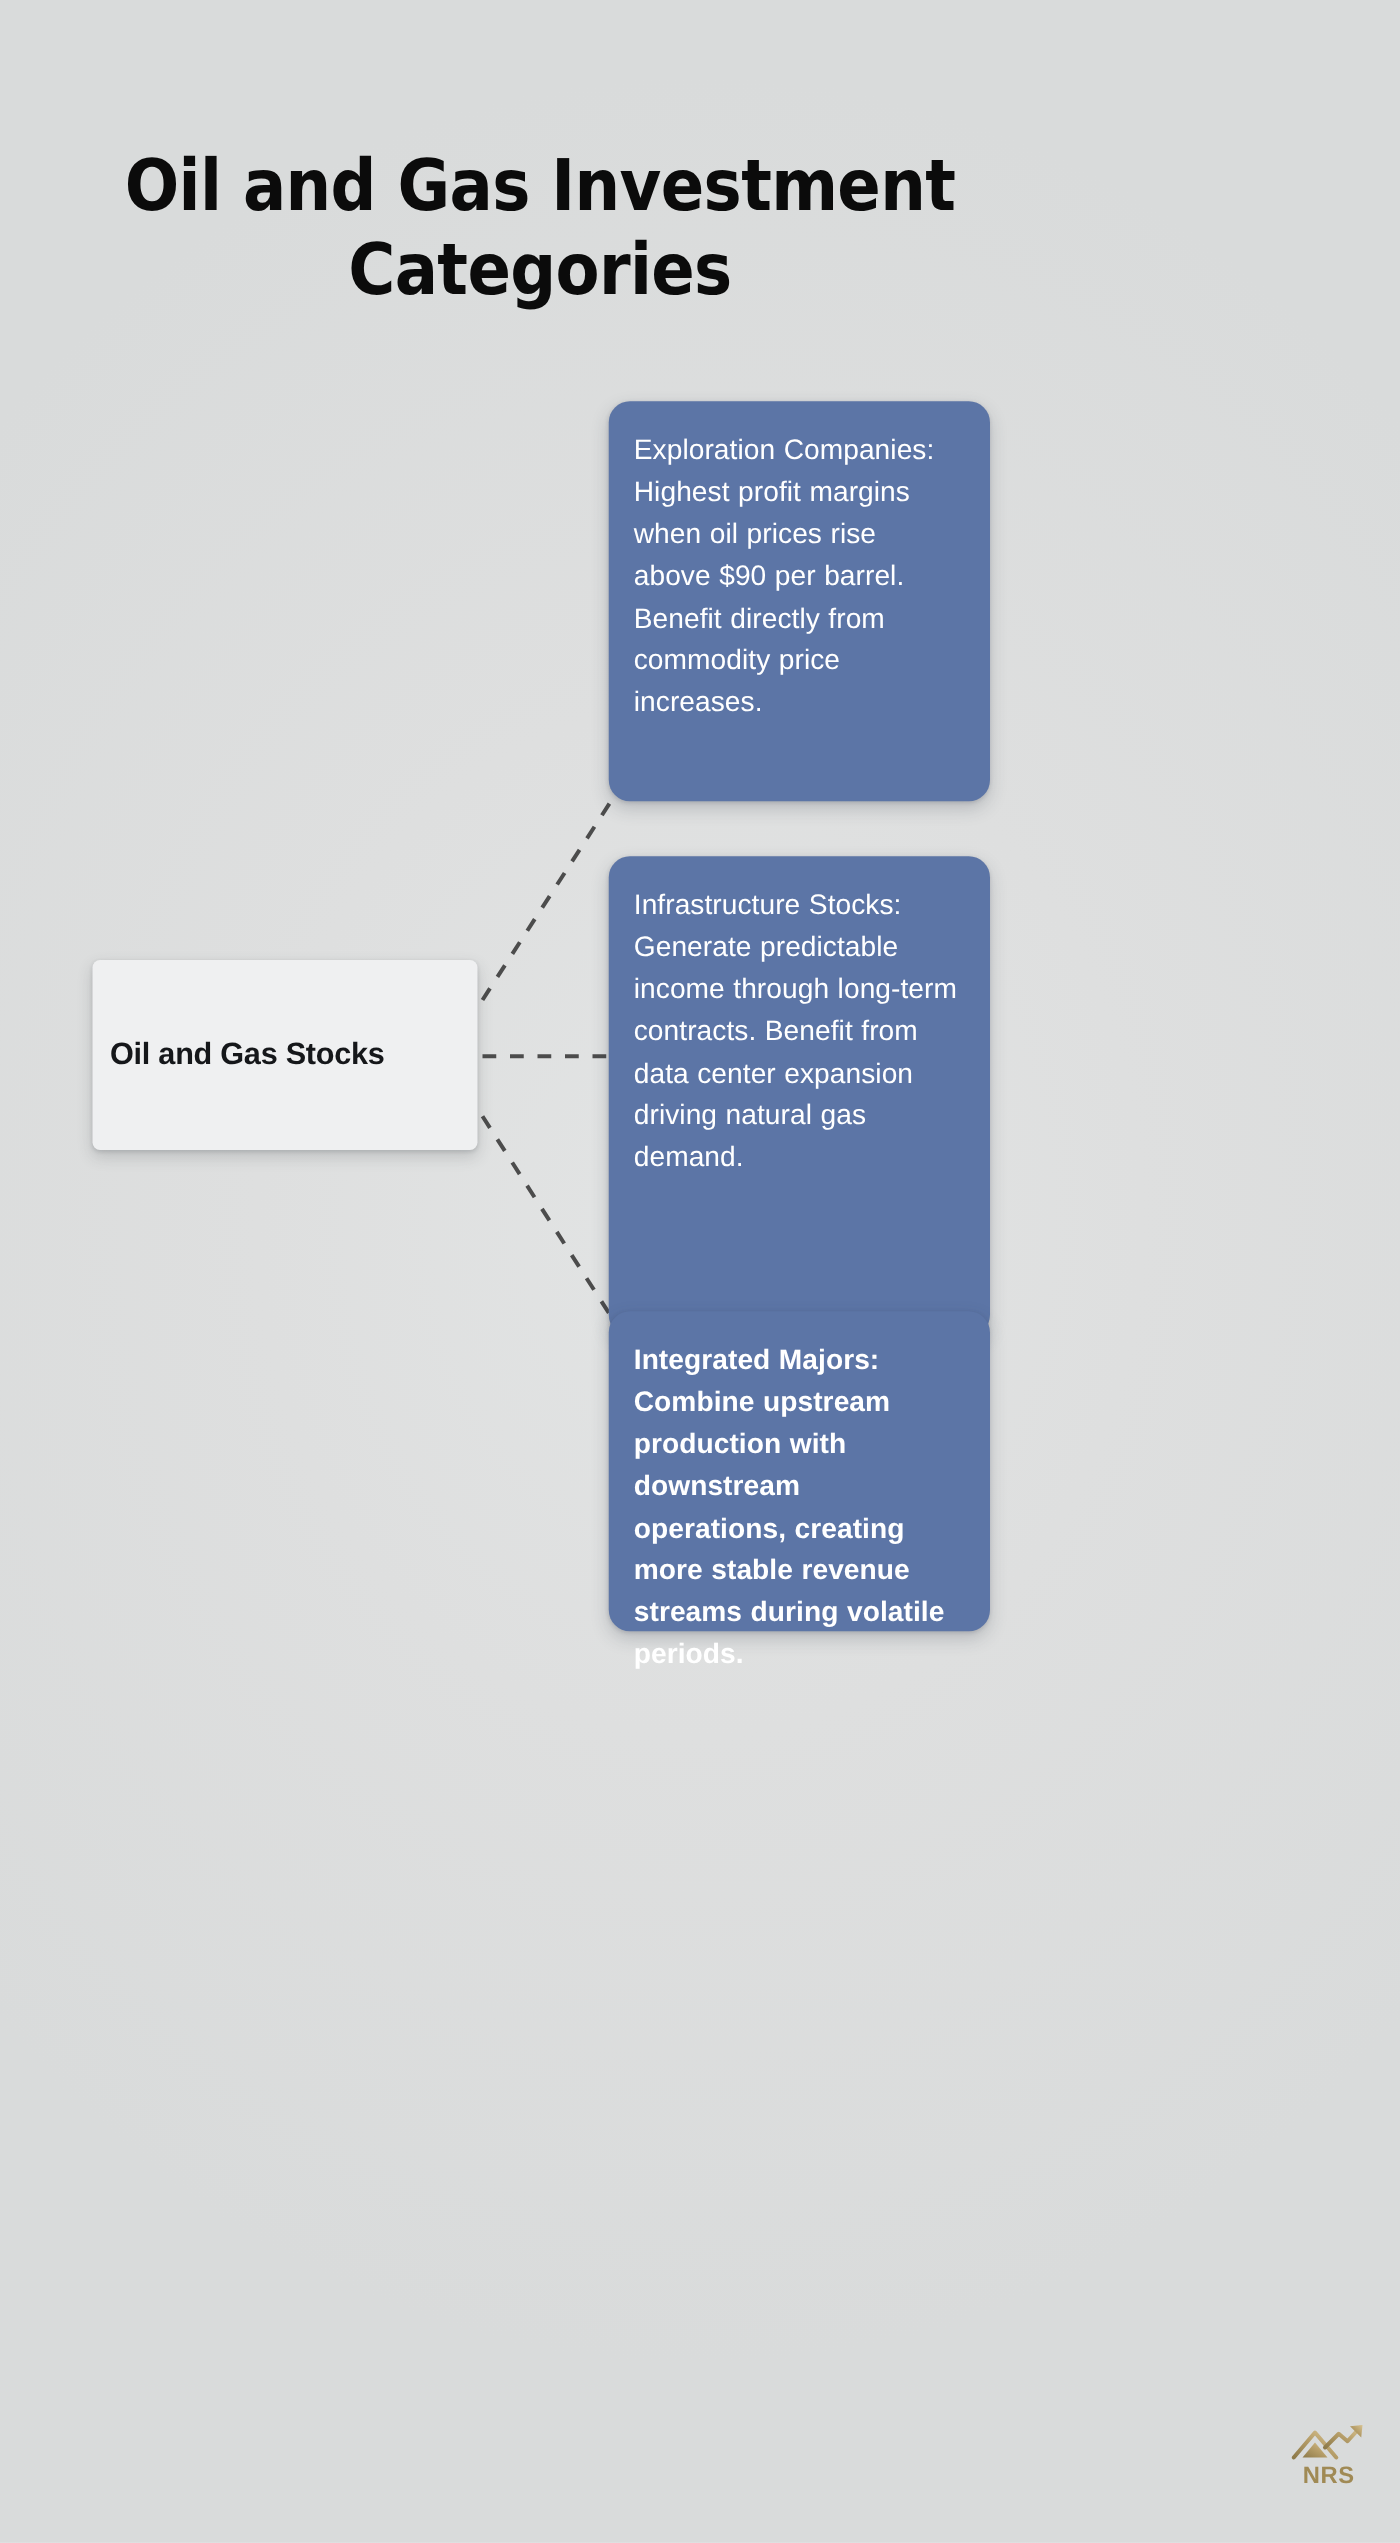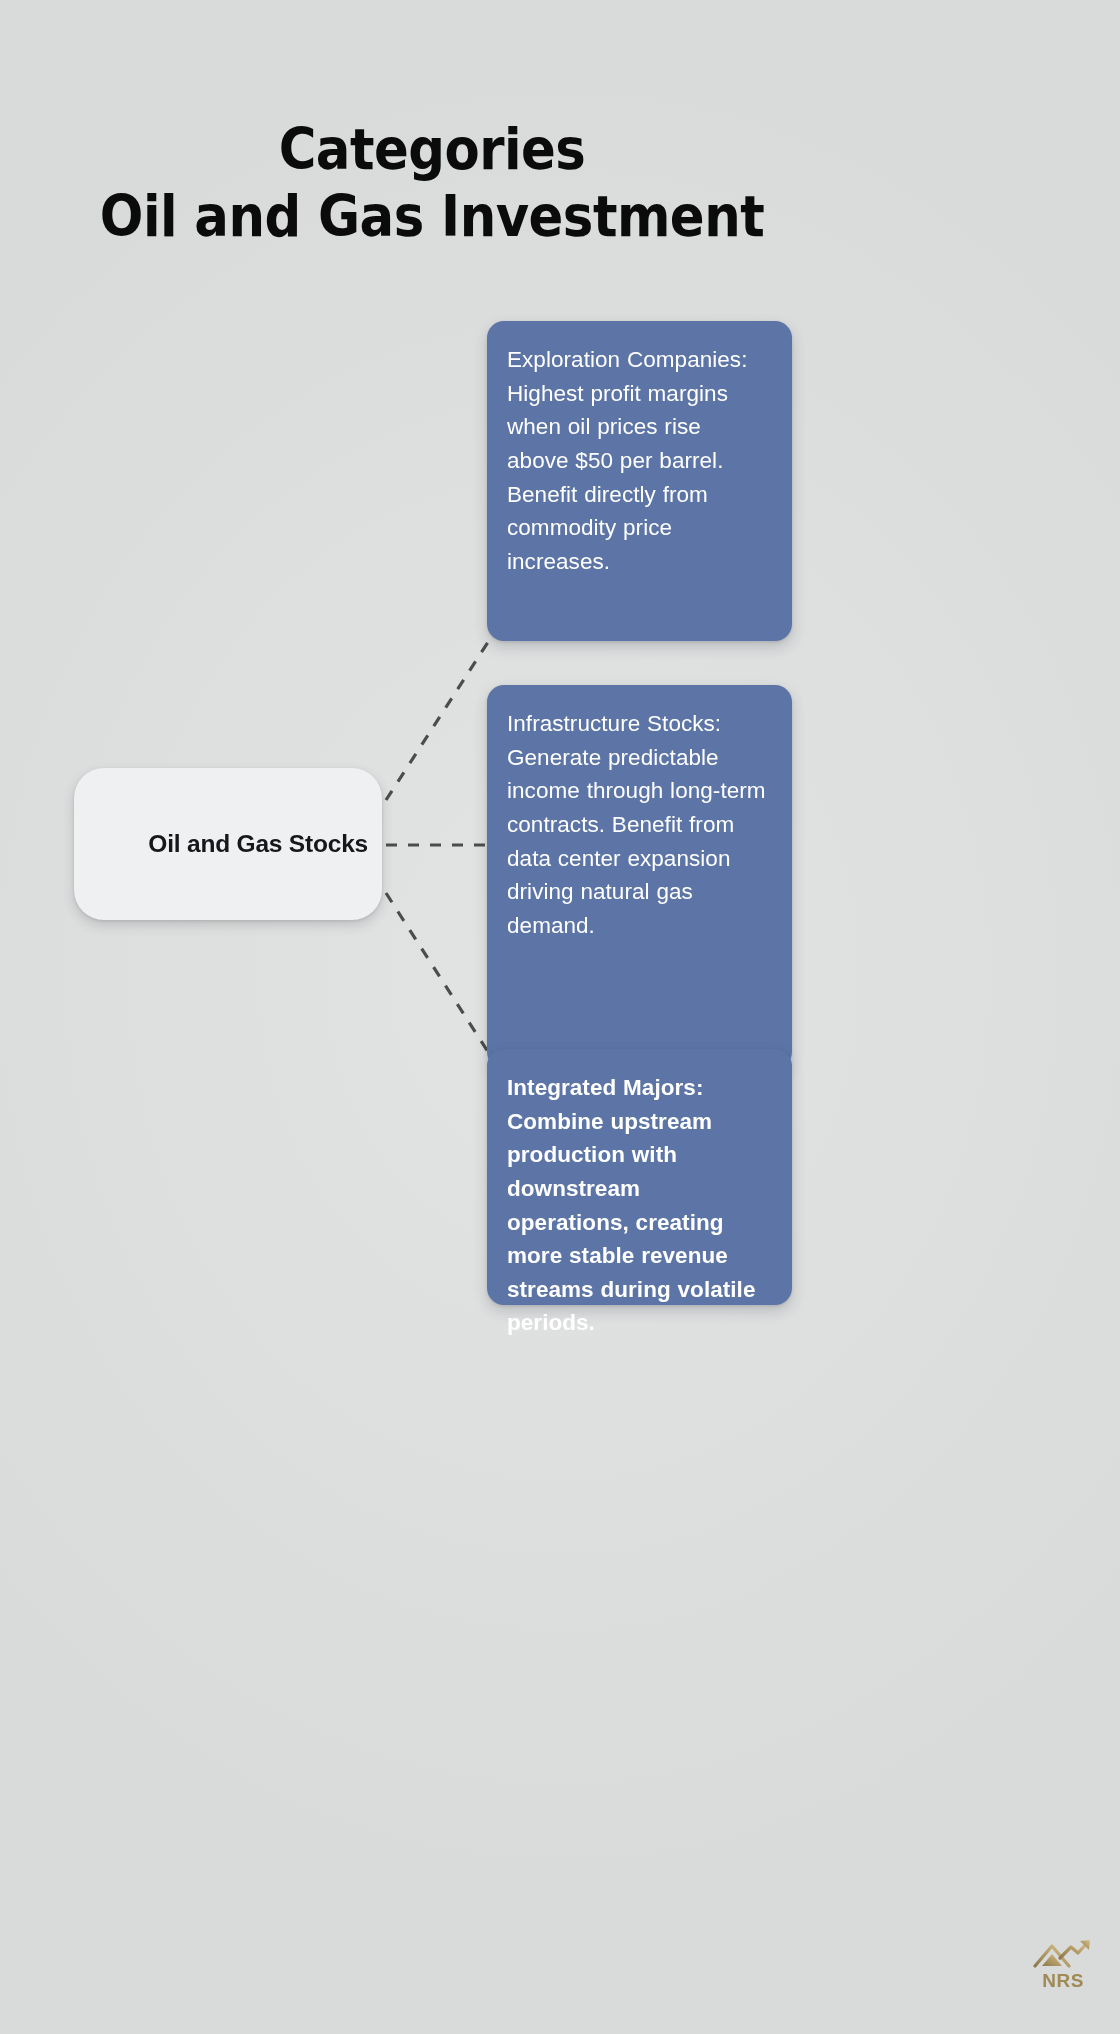--- a/index.html
+++ b/index.html
@@ -50,25 +50,25 @@
   }
 
   
   .center-node {
     position: absolute;
     left: 74px;
     top: 768px;
     width: 308px;
     height: 152px;
     background: #eff0f1;
-    border-radius: 30px;
+    border-radius: 6px;
     box-shadow: 0 5px 12px rgba(60,64,70,0.20), 0 1px 3px rgba(60,64,70,0.14);
     display: flex;
     align-items: center;
-    justify-content: flex-end;
+    justify-content: flex-start;
   }
   .center-node .label {
     font-size: 24.5px;
     font-weight: 700;
     color: #15171a;
     letter-spacing: -0.2px;
     text-align: center;
     padding: 0 14px;
   }
 
@@ -117,38 +117,38 @@
     line-height: 1;
     margin-top: 2px;
   }
 </style>
 </head>
 <body>
 
 <div id="stage">
 
   <h1 class="title">
+    <span class="line">Oil and Gas Investment</span>
     <span class="line">Categories</span>
-    <span class="line">Oil and Gas Investment</span>
   </h1>
 
   <svg id="links" viewBox="0 0 1120 2034" width="1120" height="2034" aria-hidden="true">
     <g fill="none" stroke="#4c4c4c" stroke-width="3.2" stroke-dasharray="11 11" stroke-linecap="butt">
       <line x1="386" y1="800" x2="492" y2="636"></line>
       <line x1="386" y1="845" x2="487" y2="845"></line>
       <line x1="386" y1="893" x2="492" y2="1058"></line>
     </g>
   </svg>
 
   <div class="center-node">
     <span class="label">Oil and Gas Stocks</span>
   </div>
 
   <div class="card" id="card-0">
-    <span class="card-text">Exploration Companies: Highest profit margins when oil prices rise above $50 per barrel. Benefit directly from commodity price increases.</span>
+    <span class="card-text">Exploration Companies: Highest profit margins when oil prices rise above $90 per barrel. Benefit directly from commodity price increases.</span>
   </div>
 
   <div class="card" id="card-1">
     <span class="card-text">Infrastructure Stocks: Generate predictable income through long-term contracts. Benefit from data center expansion driving natural gas demand.</span>
   </div>
 
   <div class="card" id="card-2">
     <span class="card-text">Integrated Majors: Combine upstream production with downstream operations, creating more stable revenue streams during volatile periods.</span>
   </div>
 

